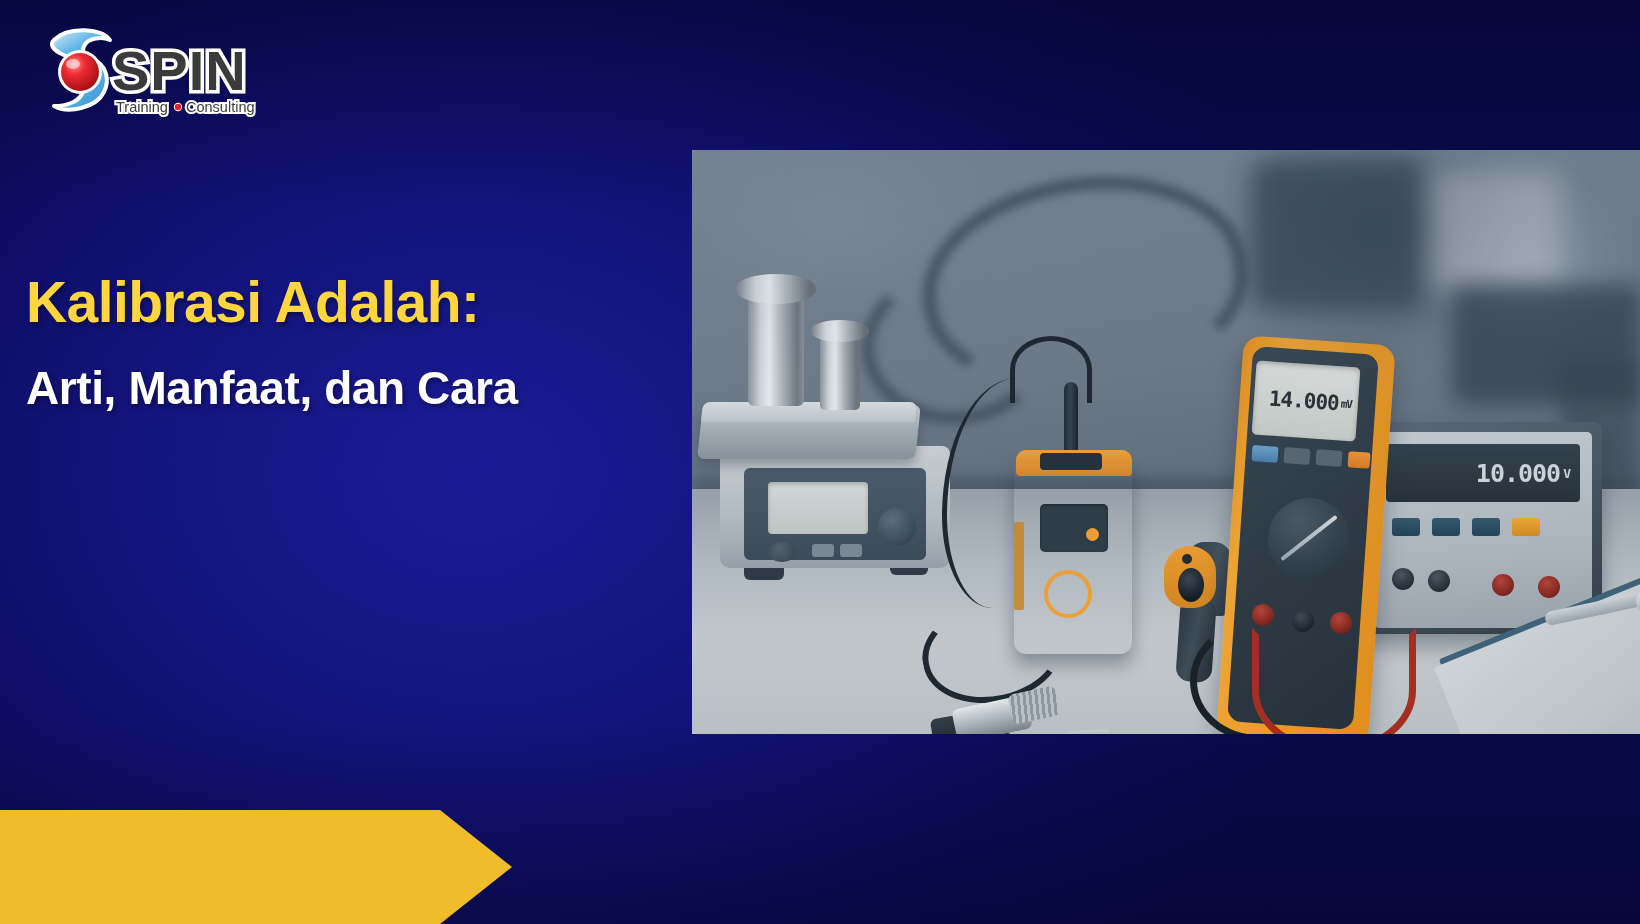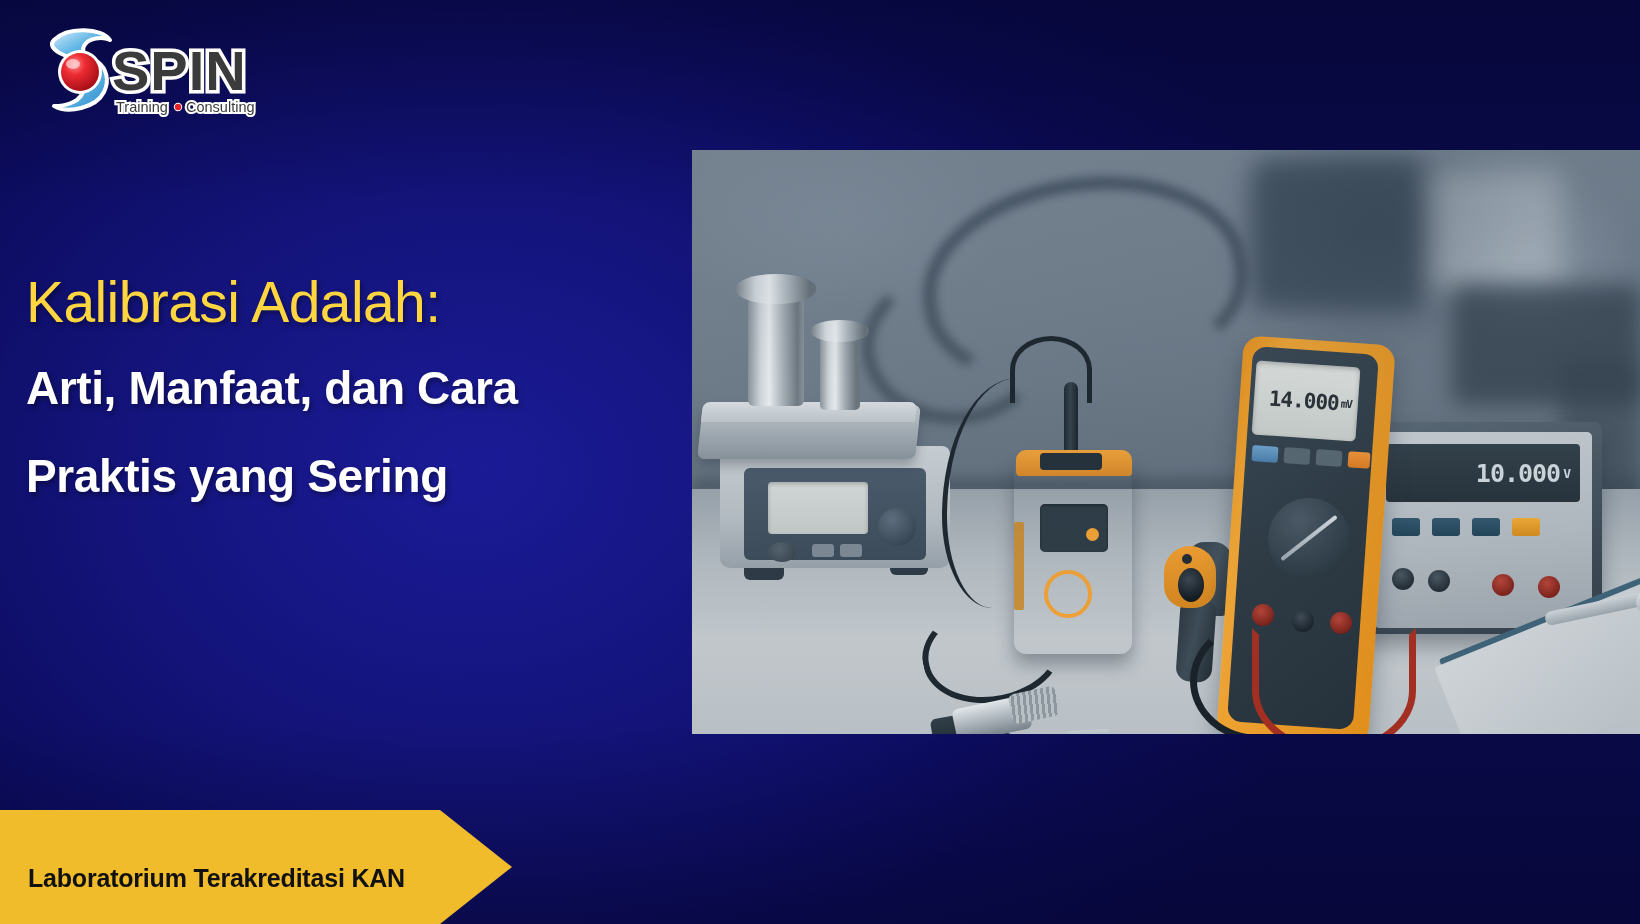--- a/index.html
+++ b/index.html
@@ -47,21 +47,21 @@
   
   .headline {
     position: absolute;
     left: 26px;
     top: 272px;
     width: 690px;
   }
   .headline .line1 {
     font-size: 57px;
     line-height: 1.07;
-    font-weight: 400;
+    font-weight: 700;
     color: #ffd63f;
     letter-spacing: -0.6px;
     text-shadow: 2px 3px 5px rgba(0,0,0,0.38);
     margin: 0 0 4px 0;
     white-space: nowrap;
   }
   .headline .sub {
     font-size: 46px;
     line-height: 1.39;
     font-weight: 800;
@@ -549,21 +549,20 @@
         <text x="162" y="94" font-family="'Liberation Sans', sans-serif" font-size="14.5" fill="#3b3b3b" stroke="#ffffff" stroke-width="4" paint-order="stroke">Consulting</text>
       </g>
     </svg>
 
   </div>
 
   <div class="headline">
     <h1 class="line1">Kalibrasi Adalah:</h1>
     <h2 class="sub">
       <span>Arti, Manfaat, dan Cara</span>
-      <span>Praktis yang Sering</span>
     </h2>
   </div>
 
   <div class="photo">
     <div class="scene">
       <div class="room-wall"></div>
       <div class="room-wall-blur"></div>
       <div class="bg-blob-a"></div>
       <div class="bg-blob-b"></div>
       <div class="bg-blob-c"></div>
@@ -651,15 +650,14 @@
       <div class="tray-edge"></div>
       <div class="tray"></div>
       <div class="tray-tool"></div>
       <div class="tray-tool-tip"></div>
 
       <div class="photo-tone"></div>
     </div>
   </div>
 
   <div class="ribbon"></div>
-  <div class="ribbon-sub">Laboratorium Terakreditasi KAN</div>
 
 </div>
 
 </body></html>

